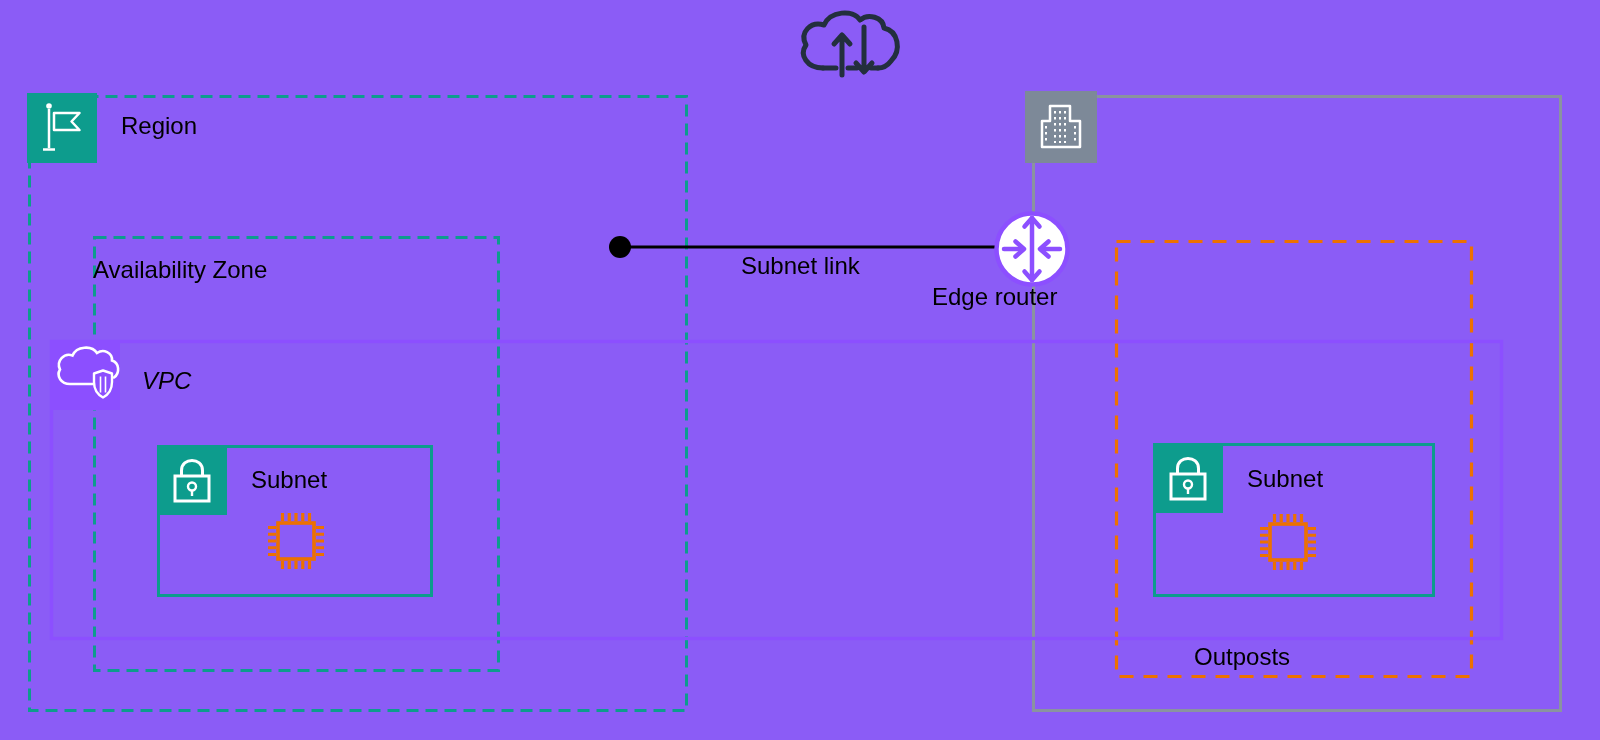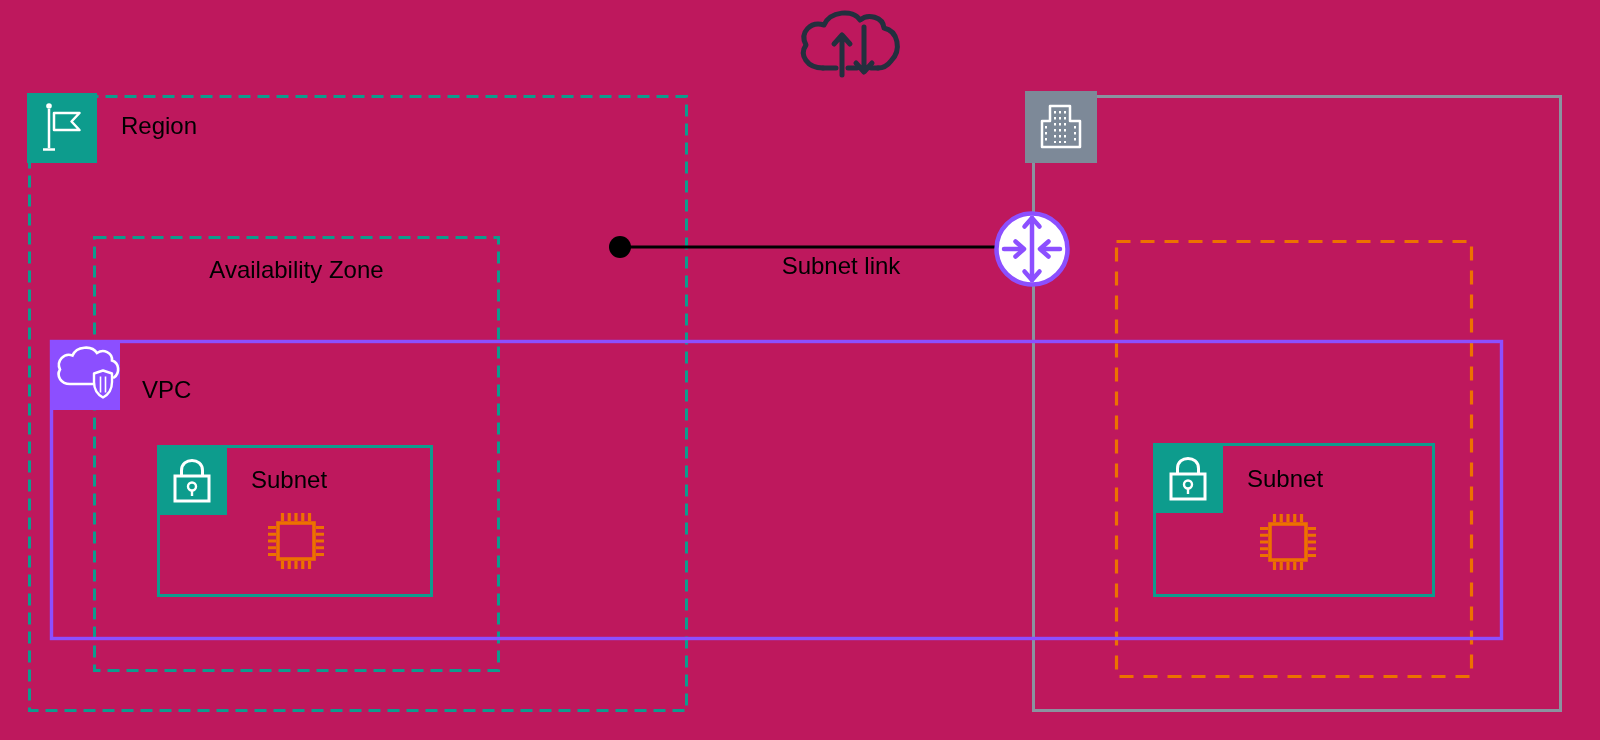--- a/index.html
+++ b/index.html
@@ -1,24 +1,24 @@
 <!DOCTYPE html>
 <html><head>
 <meta charset="utf-8">
 <style>
   html,body{margin:0;padding:0;background:#fff;}
   .stage{
-    position:relative;width:1600px;height:740px;background:#be185d;
+    position:relative;width:1600px;height:740px;background:#8b5cf6;
     font-family:"Liberation Sans",sans-serif;overflow:hidden;
   }
   .lbl{
     position:absolute;font-size:24px;line-height:1.15;color:#000;
     white-space:nowrap;
   }
-  .lbl.center{text-align:center;}
+  .lbl.center{text-align:left;}
   .icon{position:absolute;display:block;}
   .icon-tile{position:absolute;display:flex;align-items:center;justify-content:center;}
   .tile-teal{background:#0D9C8D;}
   .tile-purple{background:#8C4FFF;}
   .tile-gray{background:#7D8998;}
   svg{display:block;}
   #wires{position:absolute;left:0;top:0;}
 </style>
 </head>
 <body>
@@ -139,24 +139,26 @@
       <path d="M15.5 49 V57 M22.25 49 V57 M29 49 V57 M35.75 49 V57 M42.5 49 V57"></path>
       <path d="M1 15.5 H9 M1 22.25 H9 M1 29 H9 M1 35.75 H9 M1 42.5 H9"></path>
       <path d="M49 15.5 H57 M49 22.25 H57 M49 29 H57 M49 35.75 H57 M49 42.5 H57"></path>
     </g>
   </svg>
 
   <div class="lbl" style="left:121px;top:112px;">Region</div>
 
   <div class="lbl center" style="left:93px;top:256px;width:407px;">Availability Zone</div>
 
-  <div class="lbl" style="left:142px;top:376px;">VPC</div>
+  <div class="lbl" style="left:142px;top:367px;font-style:italic;">VPC</div>
 
   <div class="lbl" style="left:251px;top:466px;">Subnet</div>
 
   <div class="lbl center" style="left:741px;top:252px;width:200px;">Subnet link</div>
 
+  <div class="lbl center" style="left:932px;top:283px;width:200px;">Edge router</div>
 
 
   <div class="lbl" style="left:1247px;top:465px;">Subnet</div>
 
+  <div class="lbl center" style="left:1194px;top:643px;width:200px;">Outposts</div>
 
 </div>
 
 </body></html>

